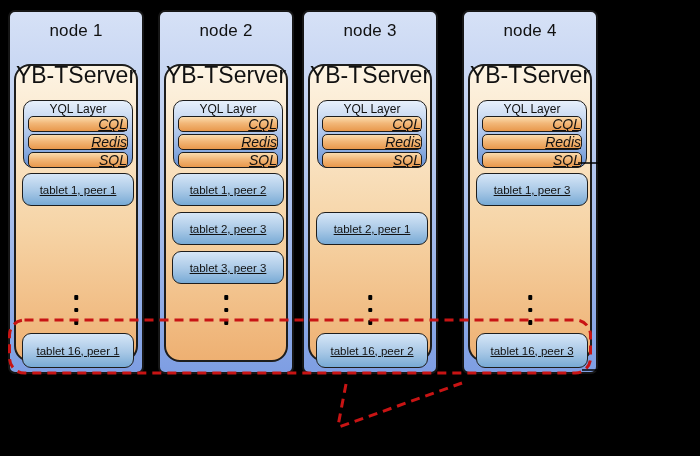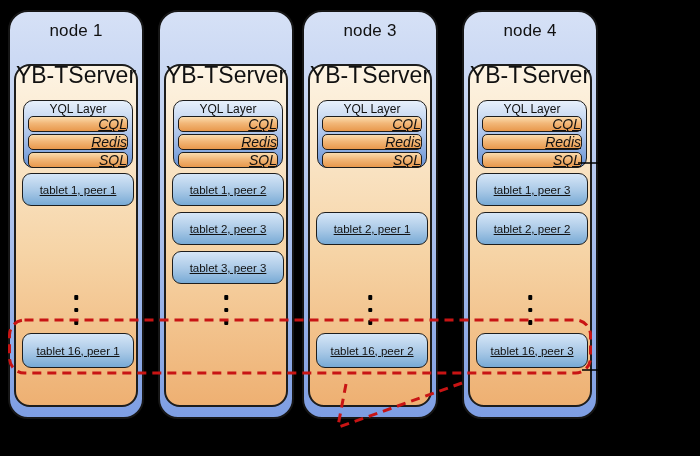--- a/index.html
+++ b/index.html
@@ -1,22 +1,22 @@
 <!DOCTYPE html>
 <html><head>
 <meta charset="utf-8">
 <style>
   html,body{margin:0;padding:0;background:#000;}
   #canvas{
     position:relative;width:700px;height:456px;background:#000;overflow:hidden;
     font-family:"Liberation Sans","DejaVu Sans",sans-serif;color:#111;
   }
   .node{
-    position:absolute;top:10px;width:136px;height:409px;box-sizing:border-box;
-    border:2px solid #161616;border-radius:20px;
+    position:absolute;top:10px;width:136px;height:364px;box-sizing:border-box;
+    border:2px solid #161616;border-radius:7px;
     background:linear-gradient(#d6e1f6,#a9bfec 55%,#7e9ee3);
   }
   .node-title{
     position:absolute;top:9px;left:0;right:0;text-align:center;
     font-size:17px;letter-spacing:.2px;
   }
   .tserver{
     position:absolute;left:4px;right:4px;top:52px;bottom:10px;box-sizing:border-box;
     border:2px solid #1d1d1d;border-radius:16px;
     background:linear-gradient(#fdf4e4,#f6d4a6 55%,#eeb072);
@@ -73,20 +73,21 @@
     <div class="tablet row1">tablet 1, peer 1</div>
     <div class="dots">
         <div class="dot"></div>
         <div class="dot"></div>
         <div class="dot"></div>
       </div>
     <div class="tablet row16">tablet 16, peer 1</div>
   </div>
 
   <div class="node" style="left:158px">
+    <div class="node-title">node 2</div>
     <div class="tserver"></div>
     <div class="tserver-title">YB-TServer</div>
     <div class="yql">
       <div class="yql-title">YQL Layer</div>
       <div class="api a0">CQL</div>
       <div class="api a1">Redis</div>
       <div class="api a2">SQL</div>
     </div>
     <div class="tablet row1">tablet 1, peer 2</div>
     <div class="tablet row2">tablet 2, peer 3</div>
@@ -121,21 +122,20 @@
     <div class="node-title">node 4</div>
     <div class="tserver"></div>
     <div class="tserver-title">YB-TServer</div>
     <div class="yql">
       <div class="yql-title">YQL Layer</div>
       <div class="api a0">CQL</div>
       <div class="api a1">Redis</div>
       <div class="api a2">SQL</div>
     </div>
     <div class="tablet row1">tablet 1, peer 3</div>
-    <div class="tablet row2">tablet 2, peer 2</div>
     <div class="dots">
         <div class="dot"></div>
         <div class="dot"></div>
         <div class="dot"></div>
       </div>
     <div class="tablet row16">tablet 16, peer 3</div>
   </div>
 
   <svg id="overlay" width="700" height="456" viewBox="0 0 700 456">
     <rect x="9.5" y="320" width="581" height="53" rx="15" ry="15" fill="none" stroke="#c81414" stroke-width="3" stroke-dasharray="9 6"></rect>

